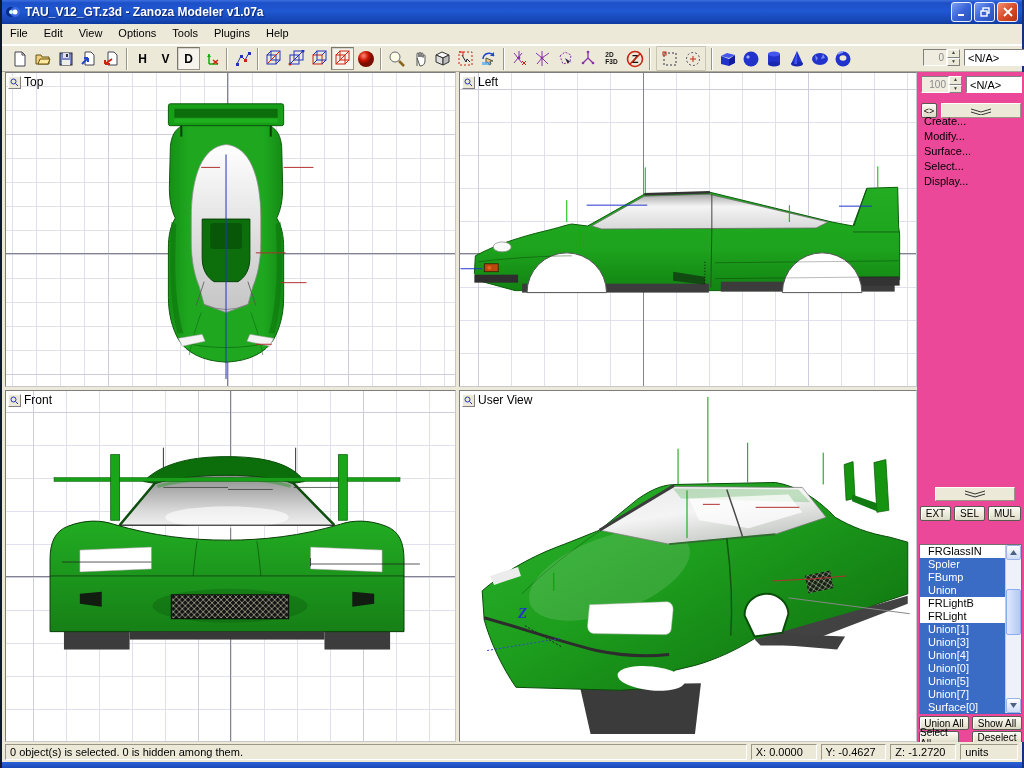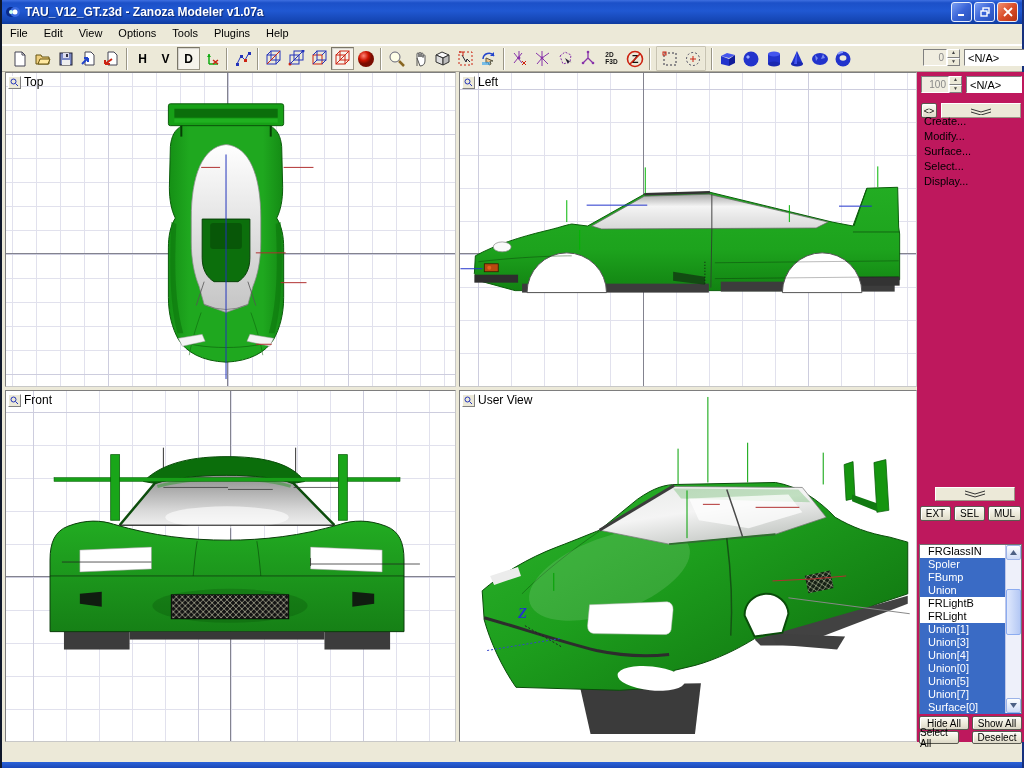--- a/index.html
+++ b/index.html
@@ -21,21 +21,21 @@
 .tbtn.txt{font-weight:bold;font-size:12px;color:#000}
 .tsep{width:2px;height:22px;border-left:1px solid #9a9686;border-right:1px solid #fff;margin:0 3px}
 .tgroup{display:flex;border:1px solid #c8c4b2;border-radius:1px;padding:0 1px;margin:0 2px;background:#eeebdc}
 .viewport{position:absolute;background:#fff;border:1px solid #7e7e7e;border-bottom-color:#c8c8c8;border-right-color:#c8c8c8}
 .vg{position:absolute;inset:0}
 .axisH,.axisV{position:absolute;background:#83838f}
 .vlabel{position:absolute;left:2px;top:2px;display:flex;align-items:center;gap:3px;z-index:5}
 .vlbtn{width:13px;height:13px;background:#ece9d8;border:1px solid;border-color:#fff #808080 #808080 #fff;display:flex;align-items:center;justify-content:center}
 .vltext{font-size:12px;color:#000}
 .carsvg{position:absolute;inset:0;width:100%;height:100%}
-#sidebar{position:absolute;left:915px;top:72px;width:107px;bottom:26px;background:#be185d}
+#sidebar{position:absolute;left:915px;top:72px;width:107px;bottom:26px;background:#ec4899}
 .spinrow{position:absolute;display:flex;align-items:center}
 .spinbox{width:24px;height:17px;border:1px solid;border-color:#808080 #fff #fff #808080;background:#f0ede0;color:#888;font-size:10px;text-align:right;padding:2px 2px 0 0}
 .spinarrows{width:13px;height:17px;display:flex;flex-direction:column}
 .spinarrows div{flex:1;background:#ece9d8;border:1px solid;border-color:#fff #808080 #808080 #fff;font-size:5px;line-height:5px;text-align:center;color:#444}
 .combo{height:17px;border:1px solid;border-color:#808080 #fff #fff #808080;background:#fff;padding:2px 3px 0 3px;font-size:11px;color:#000;margin-left:4px}
 .xpbtn{background:linear-gradient(180deg,#fdfcf7,#ece9d8 60%,#dcd8c8);border:1px solid #5a5a50;border-radius:2px;font-size:10px;color:#000;display:flex;align-items:center;justify-content:center;box-shadow:inset 1px 1px 0 #fff}
 .sidemenu{position:absolute;left:7px;font-size:11px;color:#000;line-height:15px}
 #objlist{position:absolute;left:2px;width:103px;background:#fff;border:1px solid #707070}
 .litem{height:13px;line-height:13px;font-size:11px;padding-left:8px;color:#000;white-space:nowrap;overflow:hidden}
 .litem.sel{background:#3a6bc5;color:#fff}
@@ -588,21 +588,28 @@
             </svg>
           </div>
       <div id="sthumb" style="top:44px;height:46px"></div>
       <div class="sbtn" style="bottom:0">
             <svg width="7" height="5" viewBox="0 0 7 5">
               <path d="M3.5,5L0,0H7z" fill="#4d6185"></path>
             </svg>
           </div>
     </div>
   </div>
-  <div class="xpbtn" style="position:absolute;left:2px;top:644px;width:50px;height:14px">Hide All</div>
+  <div class="xpbtn" style="position:absolute;left:2px;top:644px;width:50px;height:14px">Union All</div>
   <div class="xpbtn" style="position:absolute;left:55px;top:644px;width:50px;height:14px">Show All</div>
   <div class="xpbtn" style="position:absolute;left:2px;top:659px;width:40px;height:13px">Select All</div>
   <div class="xpbtn" style="position:absolute;left:55px;top:659px;width:50px;height:13px">Deselect</div>
 </div>
 
+<div id="statusbar">
+  <div class="spanel" style="width:744px;margin-left:3px">0 object(s) is selected. 0 is hidden among them.</div>
+  <div class="spanel" style="width:66px">X: 0.0000</div>
+  <div class="spanel" style="width:66px">Y: -0.4627</div>
+  <div class="spanel" style="width:66px">Z: -1.2720</div>
+  <div class="spanel" style="width:58px">units</div>
+</div>
 <div id="bottomedge"></div>
 
 </div>
 
 </body></html>

